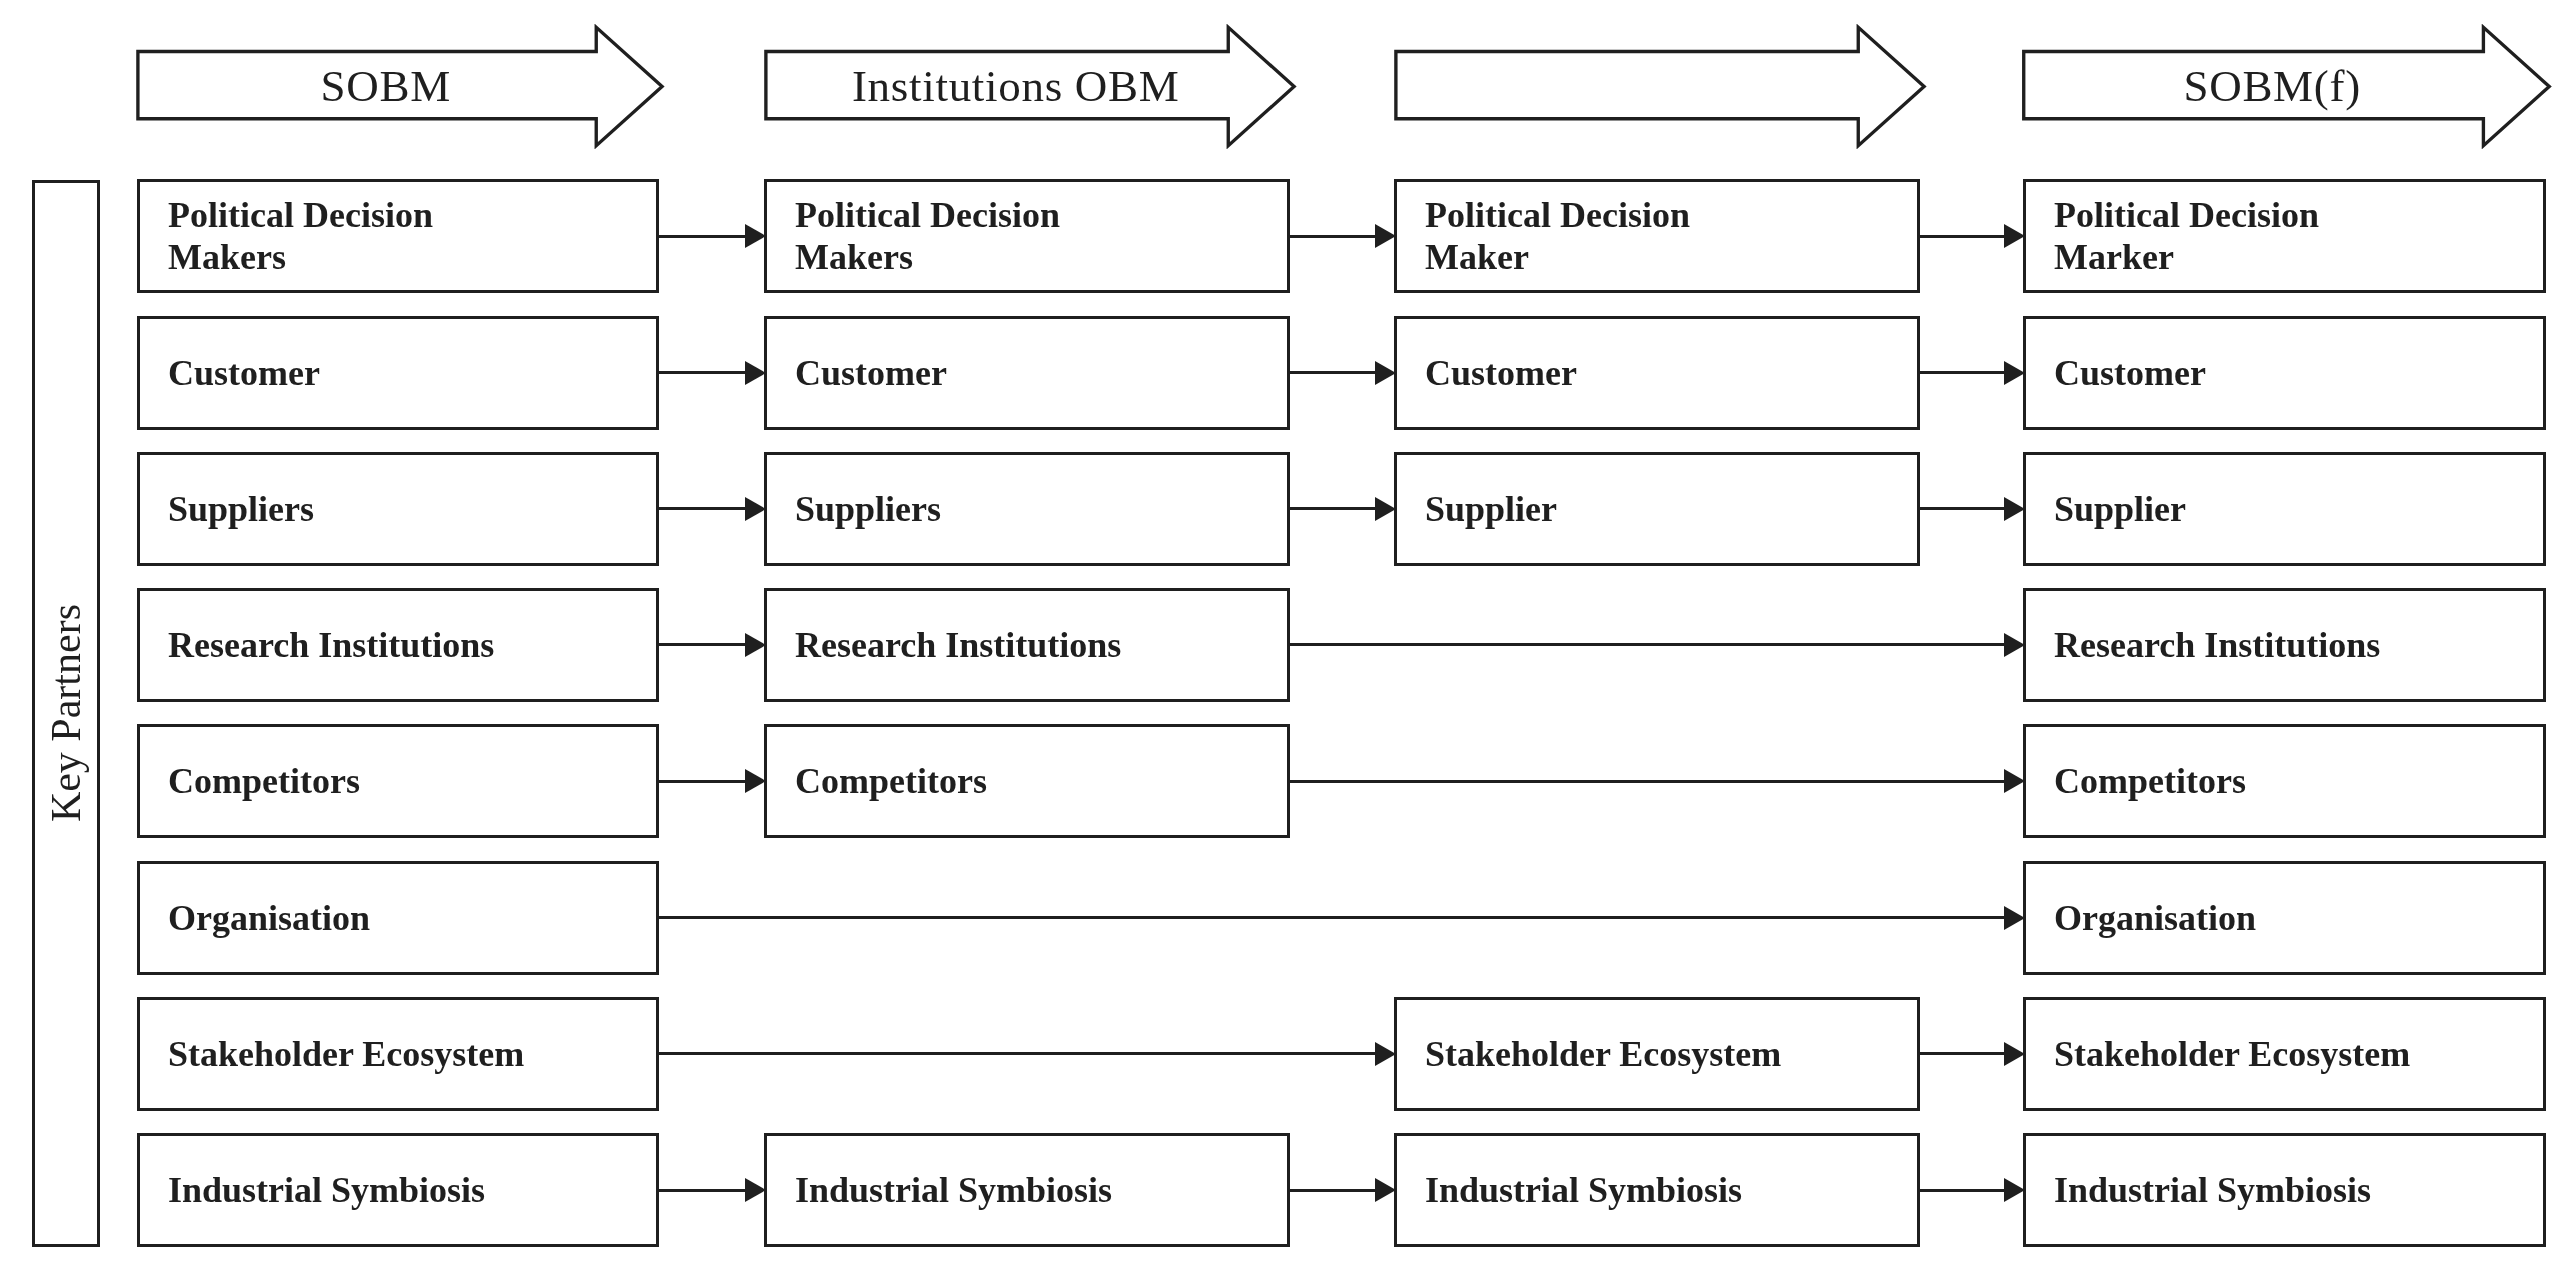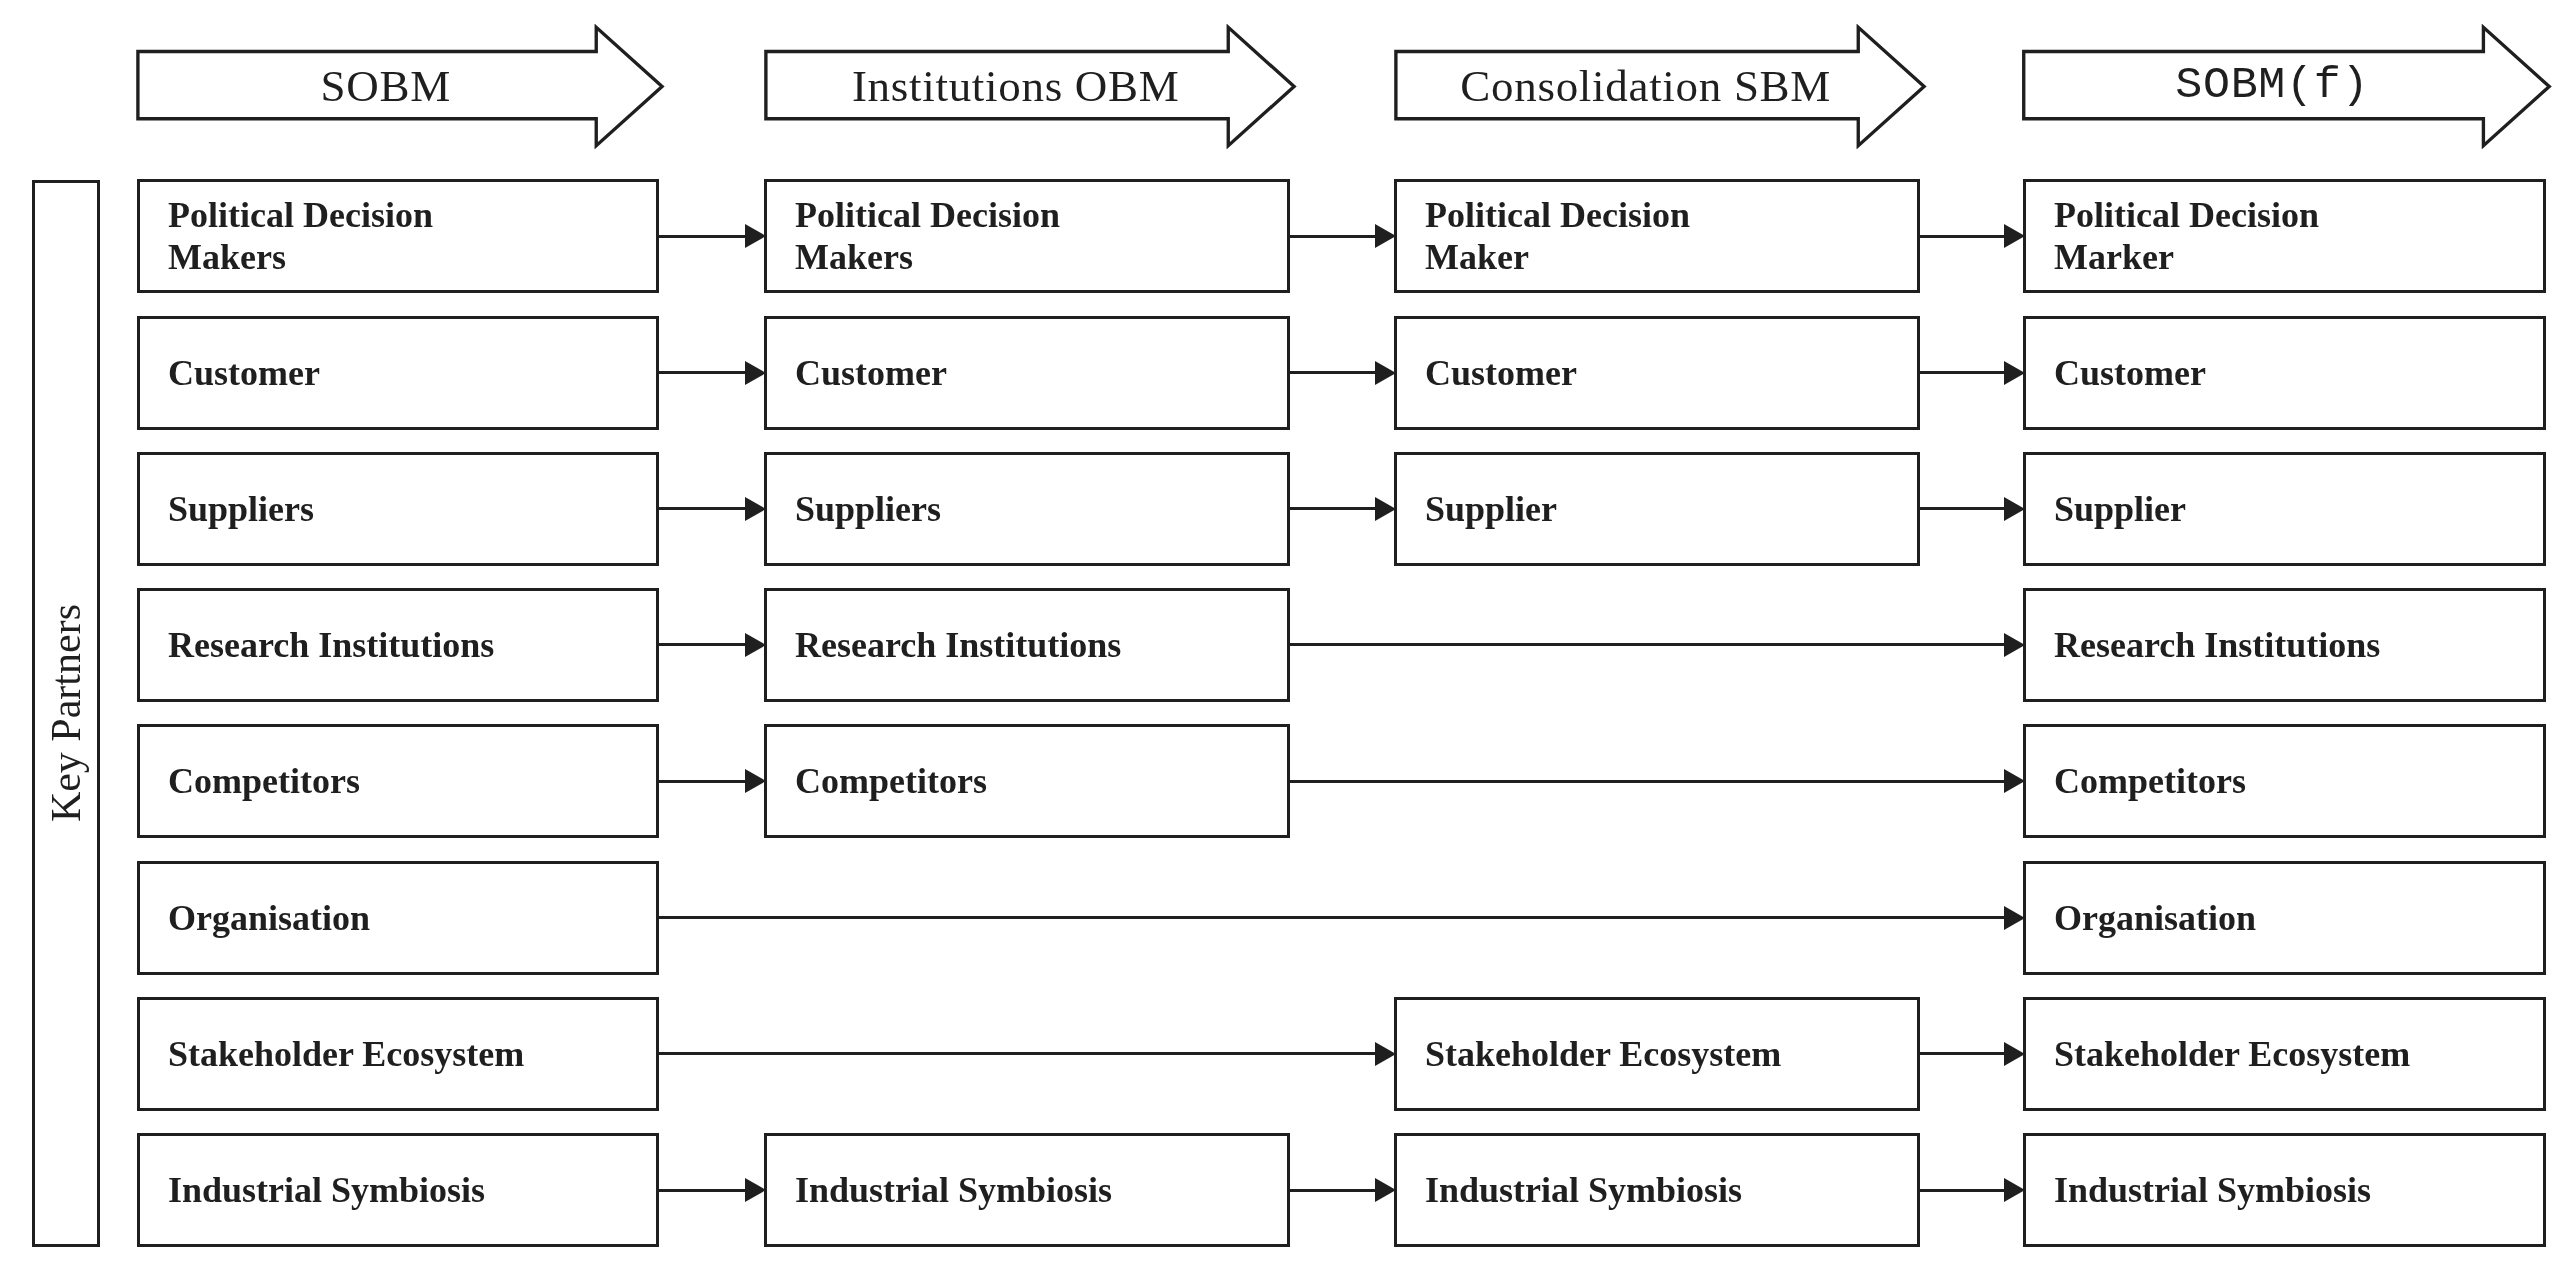--- a/index.html
+++ b/index.html
@@ -81,23 +81,22 @@
       <div class="stage-header" style="left: 762px; top: 24px; width: 536px; height: 125px;">
         <svg width="536" height="125" viewBox="0 0 794 186">
           <polygon points="4,41 692,41 692,5 790,93 692,181 692,141 4,141" fill="#ffffff" stroke="#1f1f1f" stroke-width="5"></polygon>
         </svg>
         <span class="hlabel" style="left:2.7px; width:464px;">Institutions OBM</span>
       </div>
       <div class="stage-header" style="left: 1392px; top: 24px; width: 536px; height: 125px;">
         <svg width="536" height="125" viewBox="0 0 794 186">
           <polygon points="4,41 692,41 692,5 790,93 692,181 692,141 4,141" fill="#ffffff" stroke="#1f1f1f" stroke-width="5"></polygon>
         </svg>
-        <span class="hlabel" style="left:2.7px; width:464px;">Consolidation SBM</span>
-      </div>
-      <div class="stage-header" style="left: 2020px; top: 24px; width: 533px; height: 125px; font-family: Liberation Mono, monospace;">
+      </div>
+      <div class="stage-header" style="left: 2020px; top: 24px; width: 533px; height: 125px;">
         <svg width="533" height="125" viewBox="0 0 790 186">
           <polygon points="4,41 688,41 688,5 786,93 688,181 688,141 4,141" fill="#ffffff" stroke="#1f1f1f" stroke-width="5"></polygon>
         </svg>
         <span class="hlabel" style="left:2.7px; width:461px;">SOBM(f)</span>
       </div>
     </div>
   <div class="catbox" id="category-box" style="left:32px; top:180px; width:68px; height:1067px;">
     <span class="clabel">Key Partners</span>
   </div>
   <div id="rows-layer">

